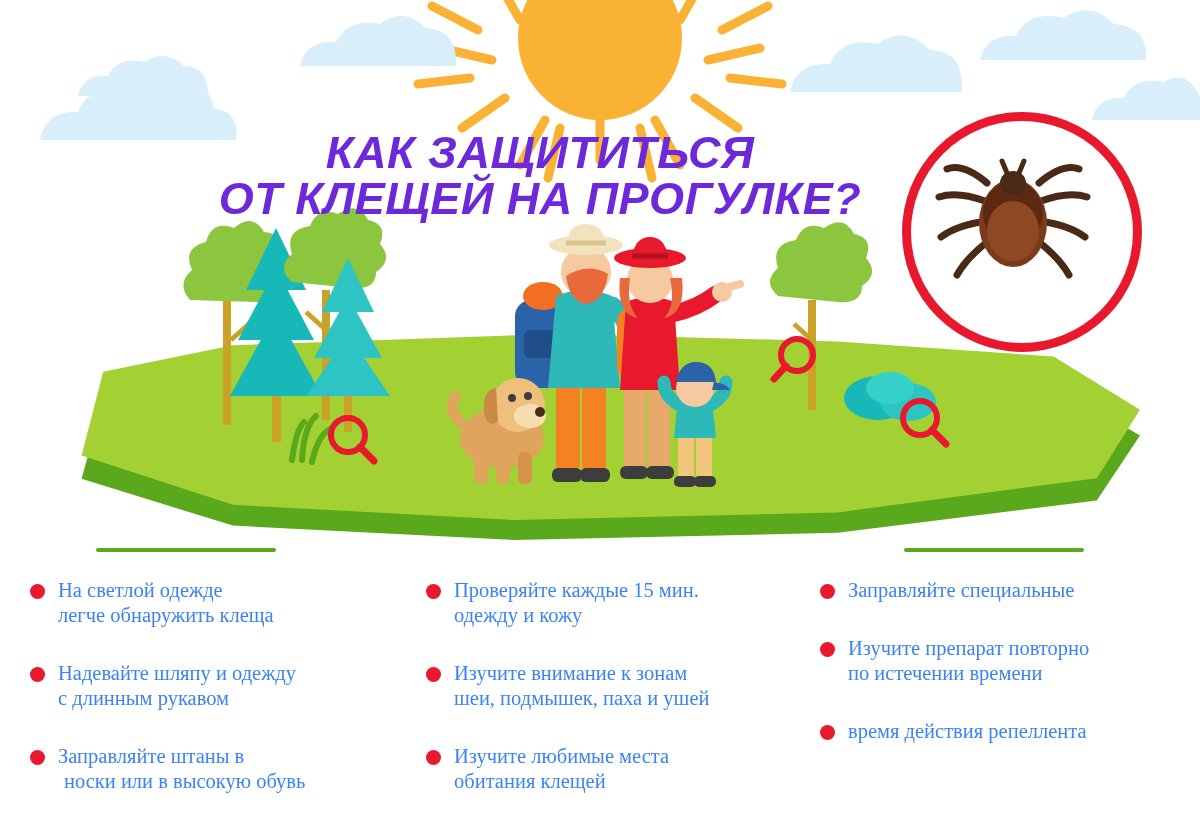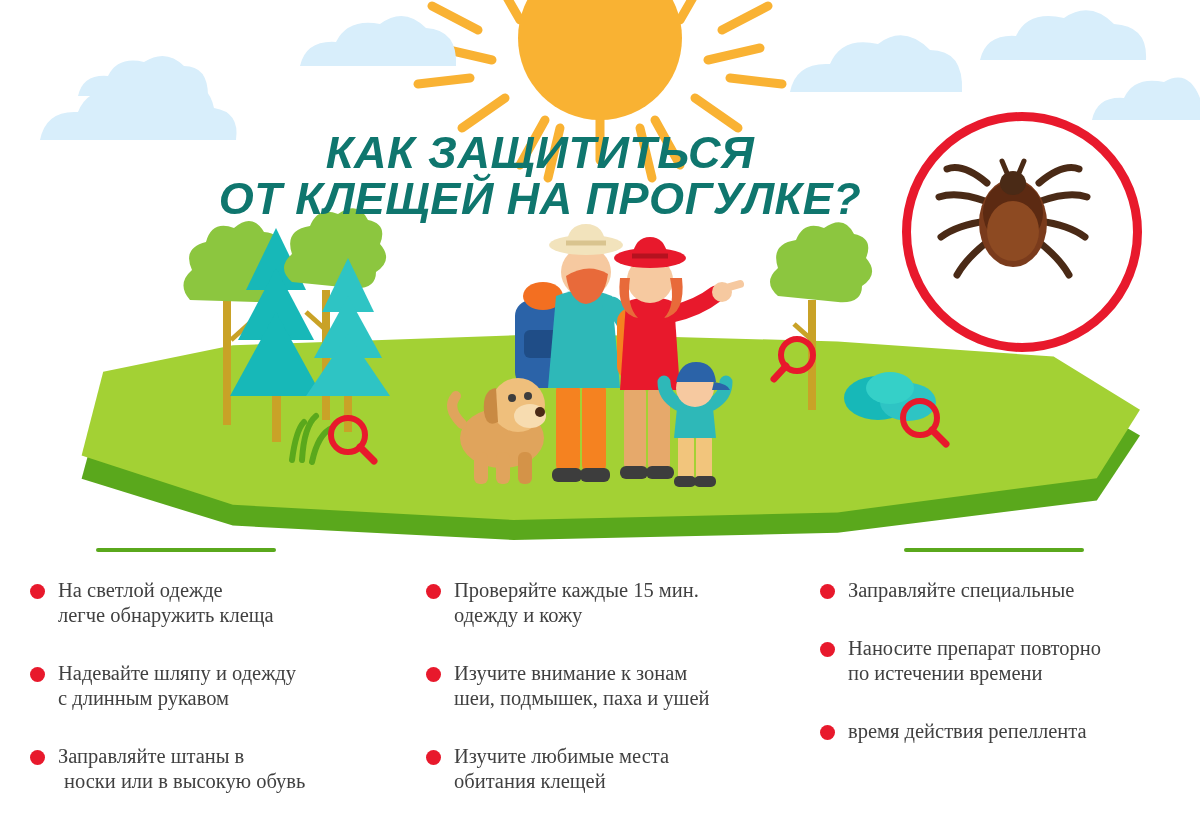--- a/index.html
+++ b/index.html
@@ -33,21 +33,21 @@
   
   .headline {
     position: absolute;
     left: 210px;
     top: 130px;
     width: 660px;
     text-align: center;
     font-family: "Liberation Sans", sans-serif;
     font-weight: bold;
     font-style: italic;
-    color: #0f766e;
+    color: #6d28d9;
     letter-spacing: 0.5px;
     line-height: 1.02;
     text-transform: uppercase;
     z-index: 6;
   }
   .headline .l1 { font-size: 45px; display:block; }
   .headline .l2 { font-size: 45px; display:block; }
 
   
   .tick-badge {
@@ -111,21 +111,21 @@
   .tip-col.c1 { padding-left: 26px; }
   .tip-col.c2 { padding-left: 12px; }
   .tip-col.c3 { padding-left: 10px; }
 
   .tip {
     position: relative;
     padding-left: 32px;
     margin-bottom: 33px;
     font-size: 20.5px;
     line-height: 1.22;
-    color: #404040;
+    color: #3b82f6;
     font-family: "Liberation Serif", serif;
   }
   .tip .bullet {
     position: absolute;
     left: 4px;
     top: 6px;
     width: 15px;
     height: 15px;
     border-radius: 50%;
     background: #e8192c;
@@ -391,21 +391,21 @@
       </div>
     </div>
 
     <div class="tip-col c3">
       <div class="tip">
         <span class="bullet"></span>
         <span class="line">Заправляйте специальные</span>
       </div>
       <div class="tip">
         <span class="bullet"></span>
-        <span class="line">Наносите препарат повторно</span>
+        <span class="line">Изучите препарат повторно</span>
         <span class="line">по истечении времени</span>
       </div>
       <div class="tip">
         <span class="bullet"></span>
         <span class="line">время действия репеллента</span>
       </div>
     </div>
 
   </div>
 </div>

